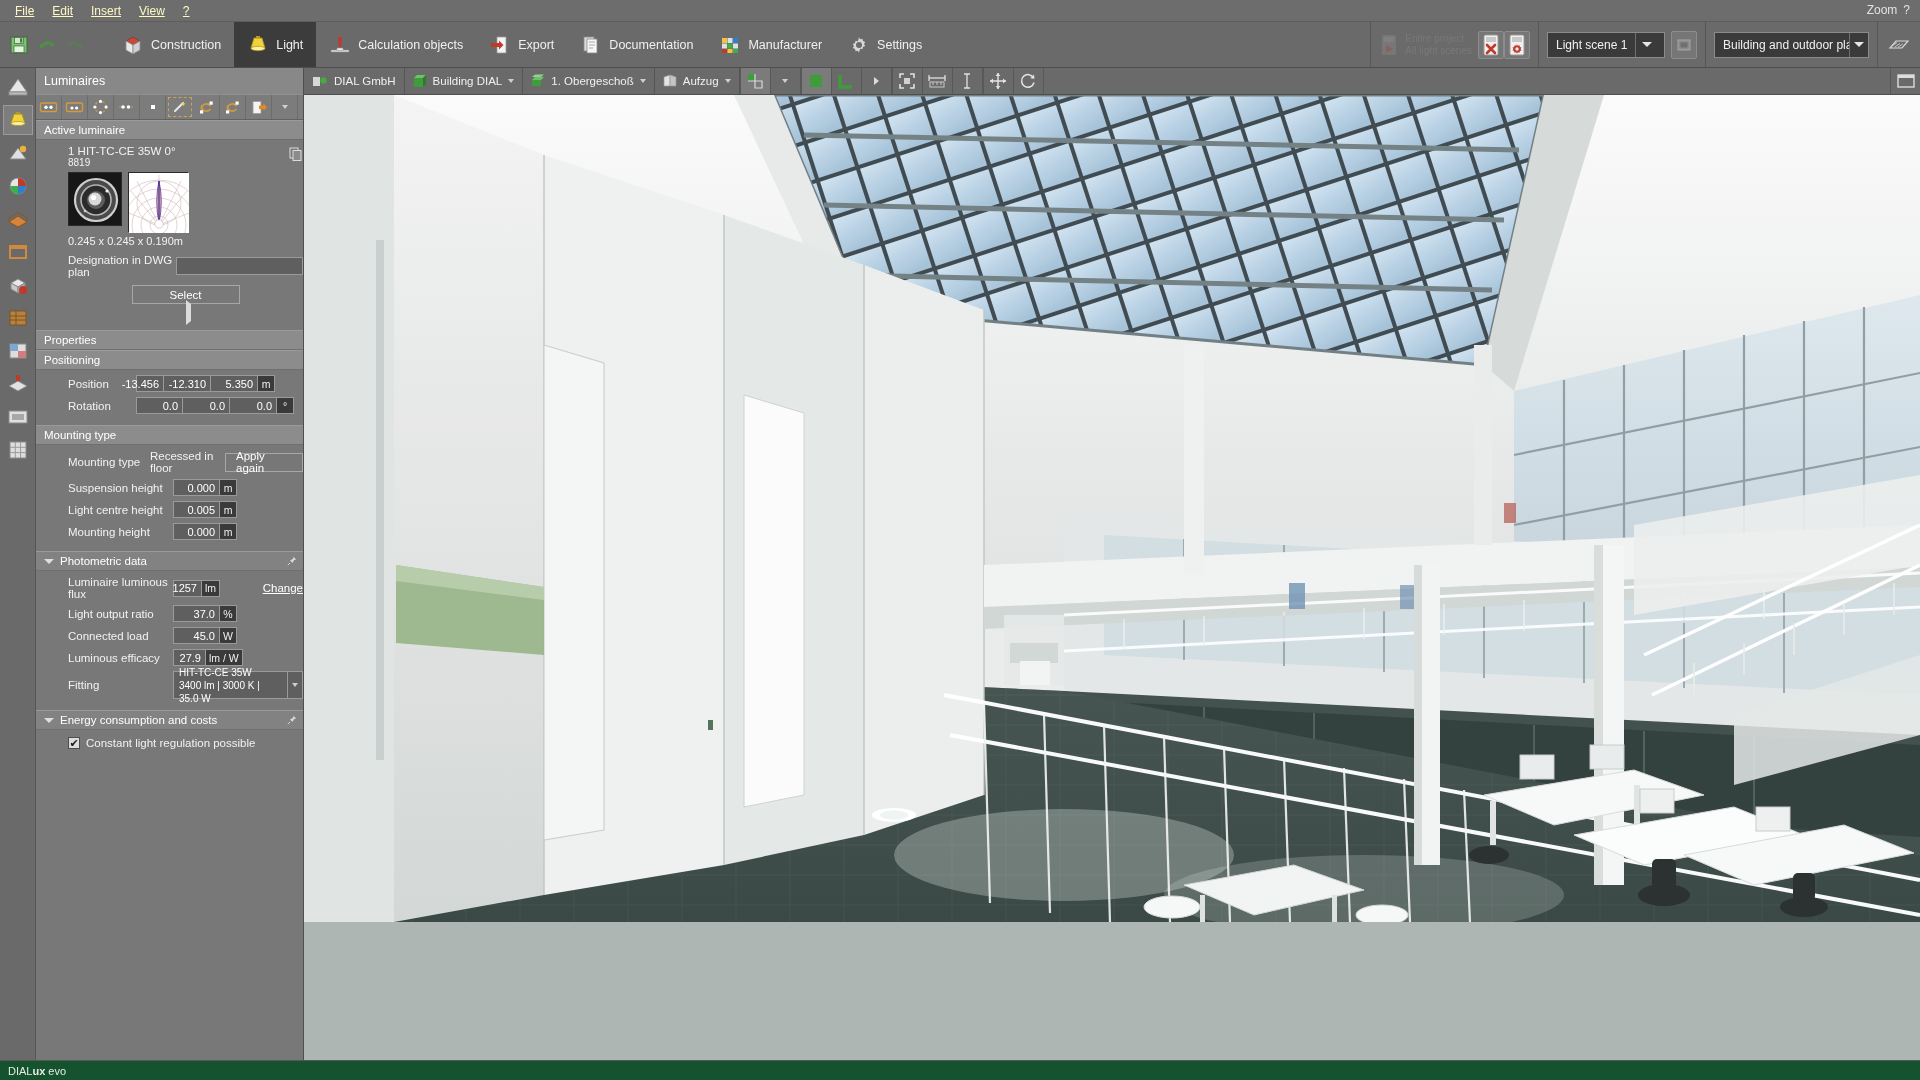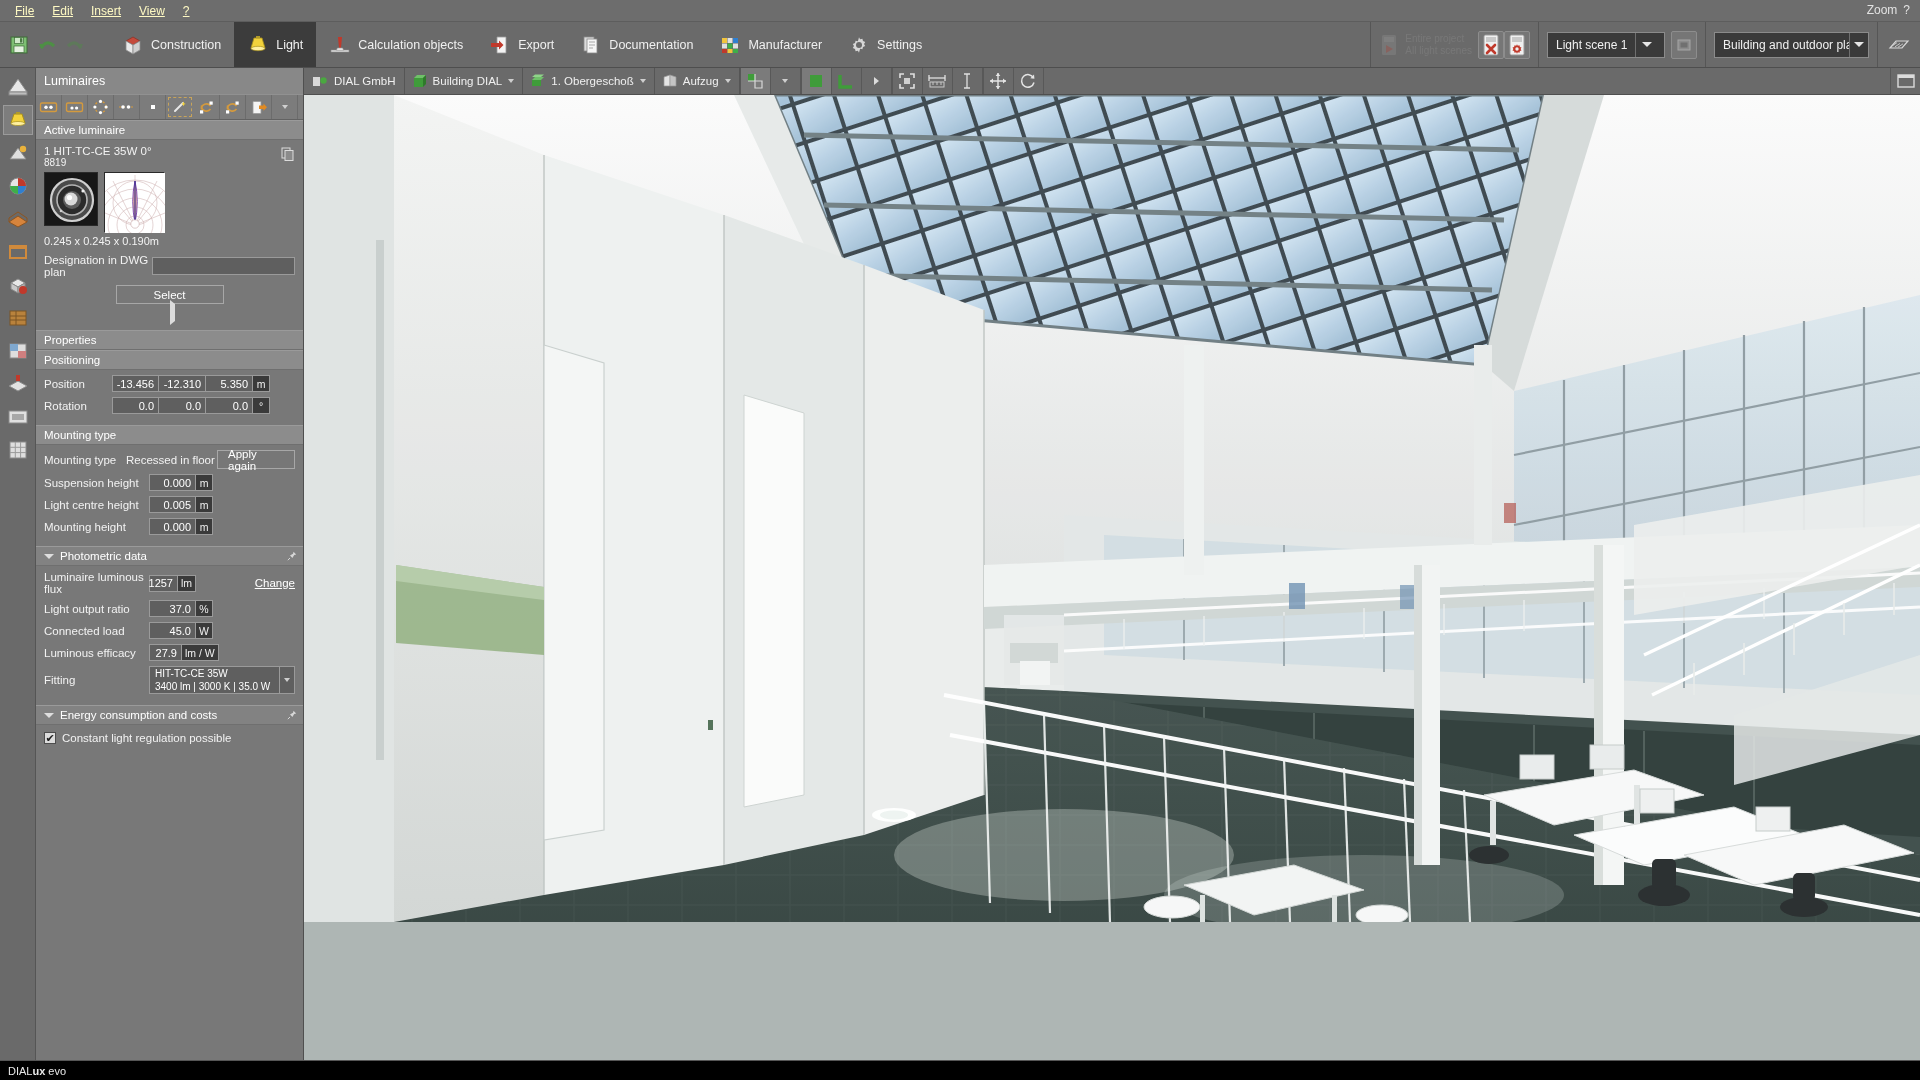--- a/index.html
+++ b/index.html
@@ -98,21 +98,21 @@
     border-right: 1px solid #6c6c6c;
   }
   .pt-btn.dash { border: 1px dashed #c8a45a; margin: 2px; width:24px; }
   .sec-head {
     height: 20px; background: #8c8c8c; display: flex; align-items: center; padding-left: 8px;
     font-size: 11.5px; color: #ffffff; border-top: 1px solid #9a9a9a; border-bottom:1px solid #6f6f6f;
   }
   .sec-head.coll { background: #828282; }
   .sec-head .tri { width:0;height:0;border-left:5px solid transparent;border-right:5px solid transparent;border-top:5px solid #dedede;margin-right:6px;}
   .sec-head .pin { margin-left: auto; margin-right: 6px; opacity:.85;}
-  .sec-body { padding: 5px 8px 8px 8px; }
+  .sec-body { padding: 5px 0 8px 8px; margin-left: 24px; }
   .row { display: flex; align-items: center; margin-bottom: 5px; }
   .lbl { font-size: 11.5px; color: #f2f2f2; }
   .val { font-size: 11.5px; color: #f2f2f2; }
   .inp {
     background: #5f5f5f; border: 1px solid #9a9a9a; height: 17px; font-size: 11px;
     color: #ffffff; display: flex; align-items: center; padding: 0 4px;
   }
   .inp.r { justify-content: flex-end; }
   .unit {
     background: #3a3a3a; border: 1px solid #9a9a9a; border-left: none; height: 17px;
@@ -155,21 +155,21 @@
     border-right: 1px solid #585858;
   }
   .vt-btn.sel { background: #7b7b7b; }
   .vt-grp { display:flex; align-items: stretch; border-left: 1px solid #585858;}
   .vt-right { margin-left:auto; display:flex; align-items:stretch; }
 
   .scene { position: absolute; inset: 27px 0 0 0; overflow: hidden; background: #aeb6b4; }
 
   
   .status {
-    height: 20px; flex: 0 0 20px; background: #000000; display: flex; align-items: center;
+    height: 20px; flex: 0 0 20px; background: #14532d; display: flex; align-items: center;
     padding-left: 8px; font-size: 11px; color: #e9e9e9; border-top: 1px solid #565656;
   }
   .status .brand b { font-weight: bold; }
 
   
   svg { display: block; }
 </style>
 </head>
 <body>
 
@@ -572,21 +572,21 @@
       <div class="sec-head">
         <span>Properties</span>
       </div>
 
       <div class="sec-head">
         <span>Positioning</span>
       </div>
       <div class="sec-body">
         <div class="row">
           <span class="lbl" style="width:68px">Position</span>
-          <span class="inp r" style="width:47px">-13.456</span>
+          <span class="inp r" style="width:28px">-13.456</span>
           <span class="inp r" style="width:47px;border-left:none">-12.310</span>
           <span class="inp r" style="width:47px;border-left:none">5.350</span>
           <span class="unit">m</span>
         </div>
         <div class="row" style="margin-bottom:3px">
           <span class="lbl" style="width:68px">Rotation</span>
           <span class="inp r" style="width:47px">0.0</span>
           <span class="inp r" style="width:47px;border-left:none">0.0</span>
           <span class="inp r" style="width:47px;border-left:none">0.0</span>
           <span class="unit">°</span>

